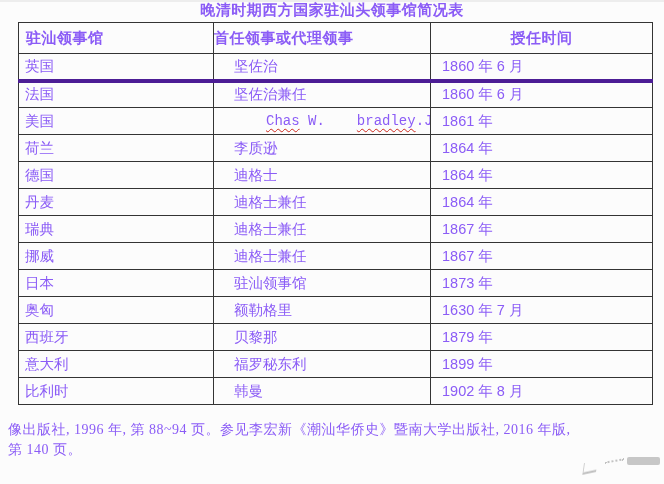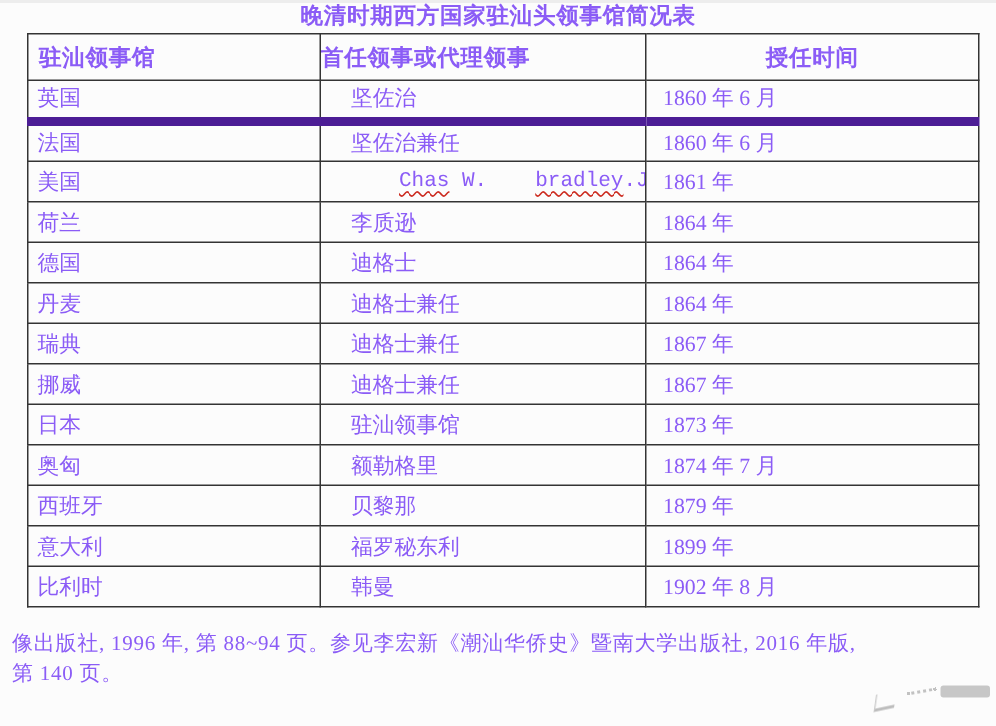--- a/index.html
+++ b/index.html
@@ -46,26 +46,26 @@
     font-family: "Liberation Sans", sans-serif;
     font-weight: bold;
     font-size: 15px;
     letter-spacing: 0.5px;
   }
   .consulate-table thead th.col-country { text-align: left; padding-left: 7px; }
   .consulate-table thead th.col-consul  { text-align: left; }
   .consulate-table thead th.col-date    { text-align: center; }
   .consulate-table tbody tr { height: 27px; }
   .consulate-table tbody td { font-size: 14.5px; }
-  .consulate-table tbody tr:first-child td { border-bottom: 6px solid #4c1d95; }
+  .consulate-table tbody tr:first-child td { border-bottom: 4px solid #4c1d95; }
   td.col-country { padding-left: 6px; }
   td.col-consul  { padding-left: 20px; }
   td.col-date {
     padding-left: 11px;
-    font-family: Liberation Serif, serif;
+    font-family: Liberation Sans, sans-serif;
     font-size: 13.5px;
   }
   td.col-consul.latin {
     font-family: "Liberation Mono", monospace;
     font-size: 14px;
   }
   .misspelled {
     text-decoration: underline;
     text-decoration-style: wavy;
     text-decoration-color: #cc2a1e;
@@ -171,21 +171,21 @@
           <td class="col-date">1867 年</td>
         </tr>
         <tr>
           <td class="col-country">日本</td>
           <td class="col-consul">驻汕领事馆</td>
           <td class="col-date">1873 年</td>
         </tr>
         <tr>
           <td class="col-country">奥匈</td>
           <td class="col-consul">额勒格里</td>
-          <td class="col-date">1874 年 7 月</td>
+          <td class="col-date">1630 年 7 月</td>
         </tr>
         <tr>
           <td class="col-country">西班牙</td>
           <td class="col-consul">贝黎那</td>
           <td class="col-date">1879 年</td>
         </tr>
         <tr>
           <td class="col-country">意大利</td>
           <td class="col-consul">福罗秘东利</td>
           <td class="col-date">1899 年</td>

